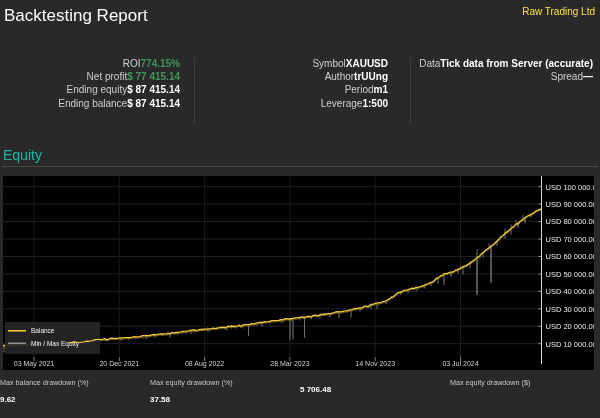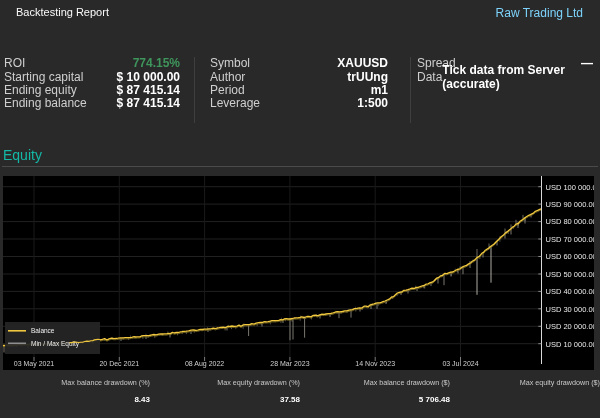--- a/index.html
+++ b/index.html
@@ -1,41 +1,41 @@
 <!DOCTYPE html>
 <html><head><meta charset="utf-8">
 <style>
 * { margin:0; padding:0; box-sizing:border-box; }
 html,body { width:600px; height:418px; background:#292929; overflow:hidden; }
 body { position:relative; font-family:"Liberation Sans", sans-serif; }
-.title { position:absolute; left:16px; top:6px; font-size:11px; color:#fafafa; }
-.corp { position:absolute; right:17px; top:6px; font-size:12px; color:#7dd3fc; }
+.title { position:absolute; left:4px; top:6px; font-size:17px; color:#fafafa; }
+.corp { position:absolute; right:5px; top:6px; font-size:10px; color:#fde047; }
 .col { position:absolute; top:56.5px; }
-.row { height:13.35px; display:flex; justify-content:space-between; align-items:center; font-size:12px; }
+.row { height:13.35px; display:flex; justify-content:flex-end; align-items:center; font-size:10px; }
 .lab { color:#cfcfcf; }
 .val { font-weight:bold; color:#fff; }
 .val.g { color:#3f965c; }
 .vd { position:absolute; top:57px; height:66px; width:1px; background:#3f3f3f; }
 .eqh { position:absolute; left:3px; top:147px; font-size:14px; color:#14b8a6; }
 .hr { position:absolute; left:2px; right:2px; top:166px; height:1px; background:#4a4a4a; }
-.stat { position:absolute; top:378px; width:150px; text-align:right; }
+.stat { position:absolute; top:378px; width:150px; text-align:left; }
 .slab { font-size:7.2px; color:#c9c9c9; line-height:10px; }
 .sval { font-size:8px; font-weight:bold; color:#fff; margin-top:7px; }
 </style></head>
 <body>
 <div class="title">Backtesting Report</div>
 <div class="corp">Raw Trading Ltd</div>
 <div class="col" style="left:4px;width:176px">
 <div class="row">
       <span class="lab">ROI</span>
       <span class="val g">774.15%</span>
     </div>
 <div class="row">
-      <span class="lab">Starting capital</span>
-      <span class="val w">$ 10 000.00</span>
+      <span class="lab">Net profit</span>
+      <span class="val g">$ 77 415.14</span>
     </div>
 <div class="row">
       <span class="lab">Ending equity</span>
       <span class="val w">$ 87 415.14</span>
     </div>
 <div class="row">
       <span class="lab">Ending balance</span>
       <span class="val w">$ 87 415.14</span>
     </div>
 </div>
@@ -52,26 +52,26 @@
       <span class="lab">Period</span>
       <span class="val w">m1</span>
     </div>
 <div class="row">
       <span class="lab">Leverage</span>
       <span class="val w">1:500</span>
     </div>
 </div>
 <div class="col" style="left:417px;width:176px">
 <div class="row">
+      <span class="lab">Data</span>
+      <span class="val w">Tick data from Server (accurate)</span>
+    </div>
+<div class="row">
       <span class="lab">Spread</span>
       <span class="val w">—</span>
-    </div>
-<div class="row">
-      <span class="lab">Data</span>
-      <span class="val w">Tick data from Server (accurate)</span>
     </div>
 </div>
 <div class="vd" style="left:194px"></div>
 <div class="vd" style="left:410px"></div>
 <div class="eqh">Equity</div>
 <div class="hr"></div>
 <svg width="591" height="194" viewBox="0 0 591 194" style="position:absolute;left:3px;top:176px">
 <rect x="0" y="0" width="591" height="194" fill="#000"></rect>
 <line x1="0" y1="10.7" x2="538.3" y2="10.7" stroke="#212121" stroke-width="1"></line>
 <line x1="0" y1="28.1" x2="538.3" y2="28.1" stroke="#212121" stroke-width="1"></line>
@@ -302,24 +302,23 @@
 <text x="201.6" y="190.3" font-size="7px" fill="#d0d0d0" text-anchor="middle" font-family="Liberation Sans, sans-serif">08 Aug 2022</text>
 <line x1="286.9" y1="181" x2="286.9" y2="185" stroke="#7d7d7d" stroke-width="1"></line>
 <text x="286.9" y="190.3" font-size="7px" fill="#d0d0d0" text-anchor="middle" font-family="Liberation Sans, sans-serif">28 Mar 2023</text>
 <line x1="372.2" y1="181" x2="372.2" y2="185" stroke="#7d7d7d" stroke-width="1"></line>
 <text x="372.2" y="190.3" font-size="7px" fill="#d0d0d0" text-anchor="middle" font-family="Liberation Sans, sans-serif">14 Nov 2023</text>
 <line x1="457.5" y1="181" x2="457.5" y2="185" stroke="#7d7d7d" stroke-width="1"></line>
 <text x="457.5" y="190.3" font-size="7px" fill="#d0d0d0" text-anchor="middle" font-family="Liberation Sans, sans-serif">03 Jul 2024</text>
 </svg>
 <div class="stat" style="left:0px">
     <div class="slab">Max balance drawdown (%)</div>
-    <div class="sval">8.43</div>
+    <div class="sval">9.62</div>
   </div>
 <div class="stat" style="left:150px">
     <div class="slab">Max equity drawdown (%)</div>
     <div class="sval">37.58</div>
   </div>
 <div class="stat" style="left:300px">
-    <div class="slab">Max balance drawdown ($)</div>
     <div class="sval">5 706.48</div>
   </div>
 <div class="stat" style="left:450px">
     <div class="slab">Max equity drawdown ($)</div>
   </div>
 </body></html>

